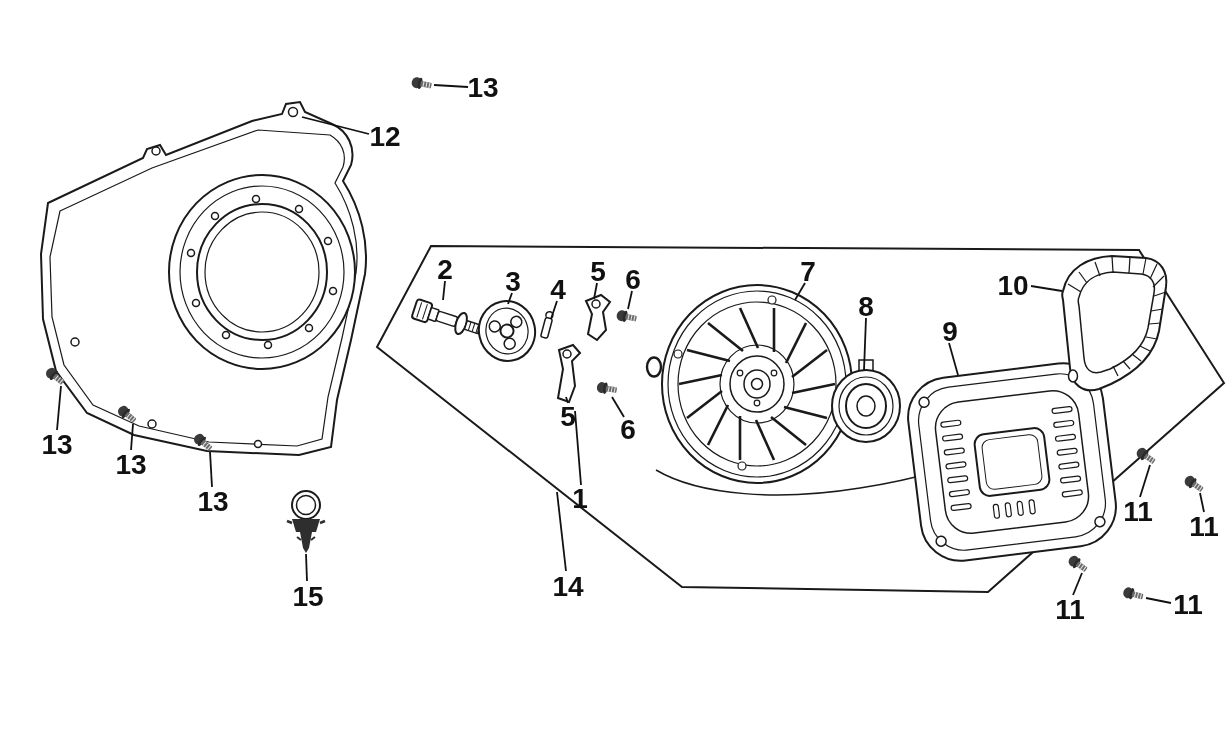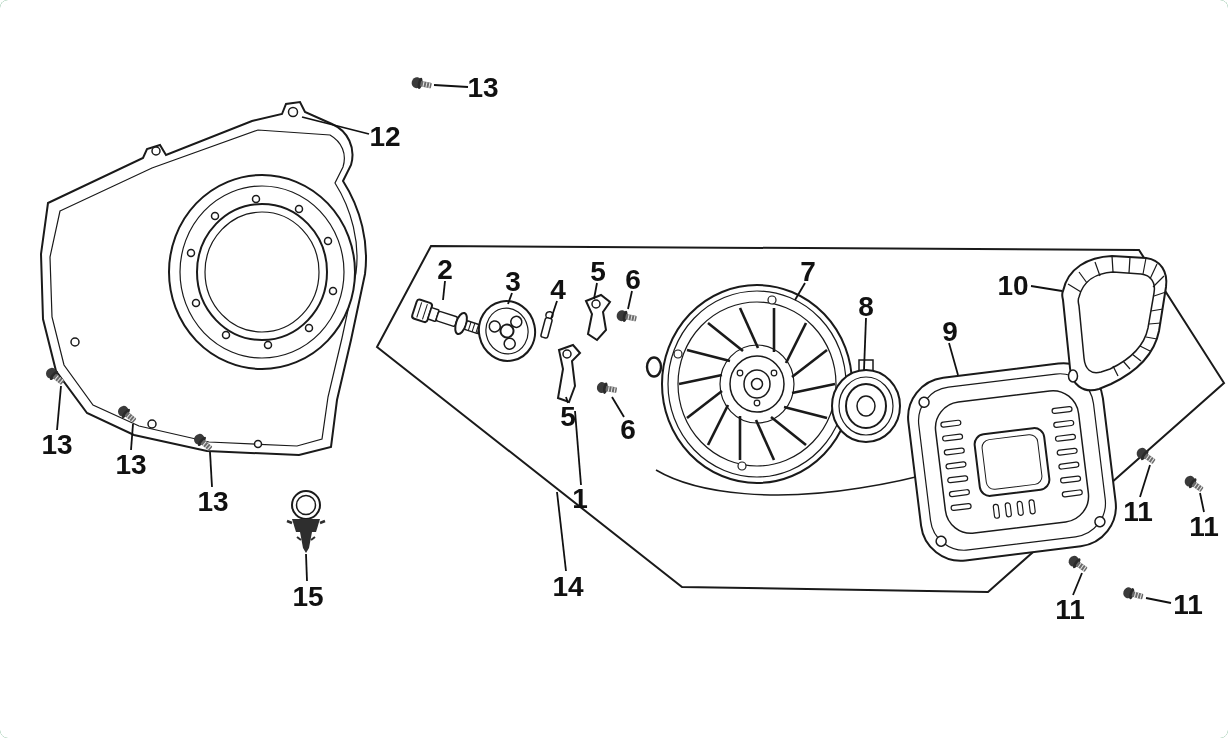--- a/index.html
+++ b/index.html
@@ -1,17 +1,17 @@
 <!DOCTYPE html>
 <html><head>
 <meta charset="utf-8">
 <style>
   html,body{margin:0;padding:0;background:#ffffff;}
   .stage{position:relative;width:1228px;height:738px;background:#15803d;overflow:hidden;
-         font-family:"Liberation Sans",sans-serif;border-radius:8px;}
+         font-family:"Liberation Sans",sans-serif;}
   svg{position:absolute;left:0;top:0;}
   .callout{font-family:"Liberation Sans",sans-serif;font-size:28px;font-weight:700;fill:#111111;}
   .s2{stroke:#1a1a1a;stroke-width:2;fill:none;}
   .s15{stroke:#1a1a1a;stroke-width:1.5;fill:none;}
   .s12{stroke:#1a1a1a;stroke-width:1.2;fill:none;}
   .s1{stroke:#1a1a1a;stroke-width:1;fill:none;}
   .wf{fill:#ffffff;}
 </style>
 </head>
 <body>

